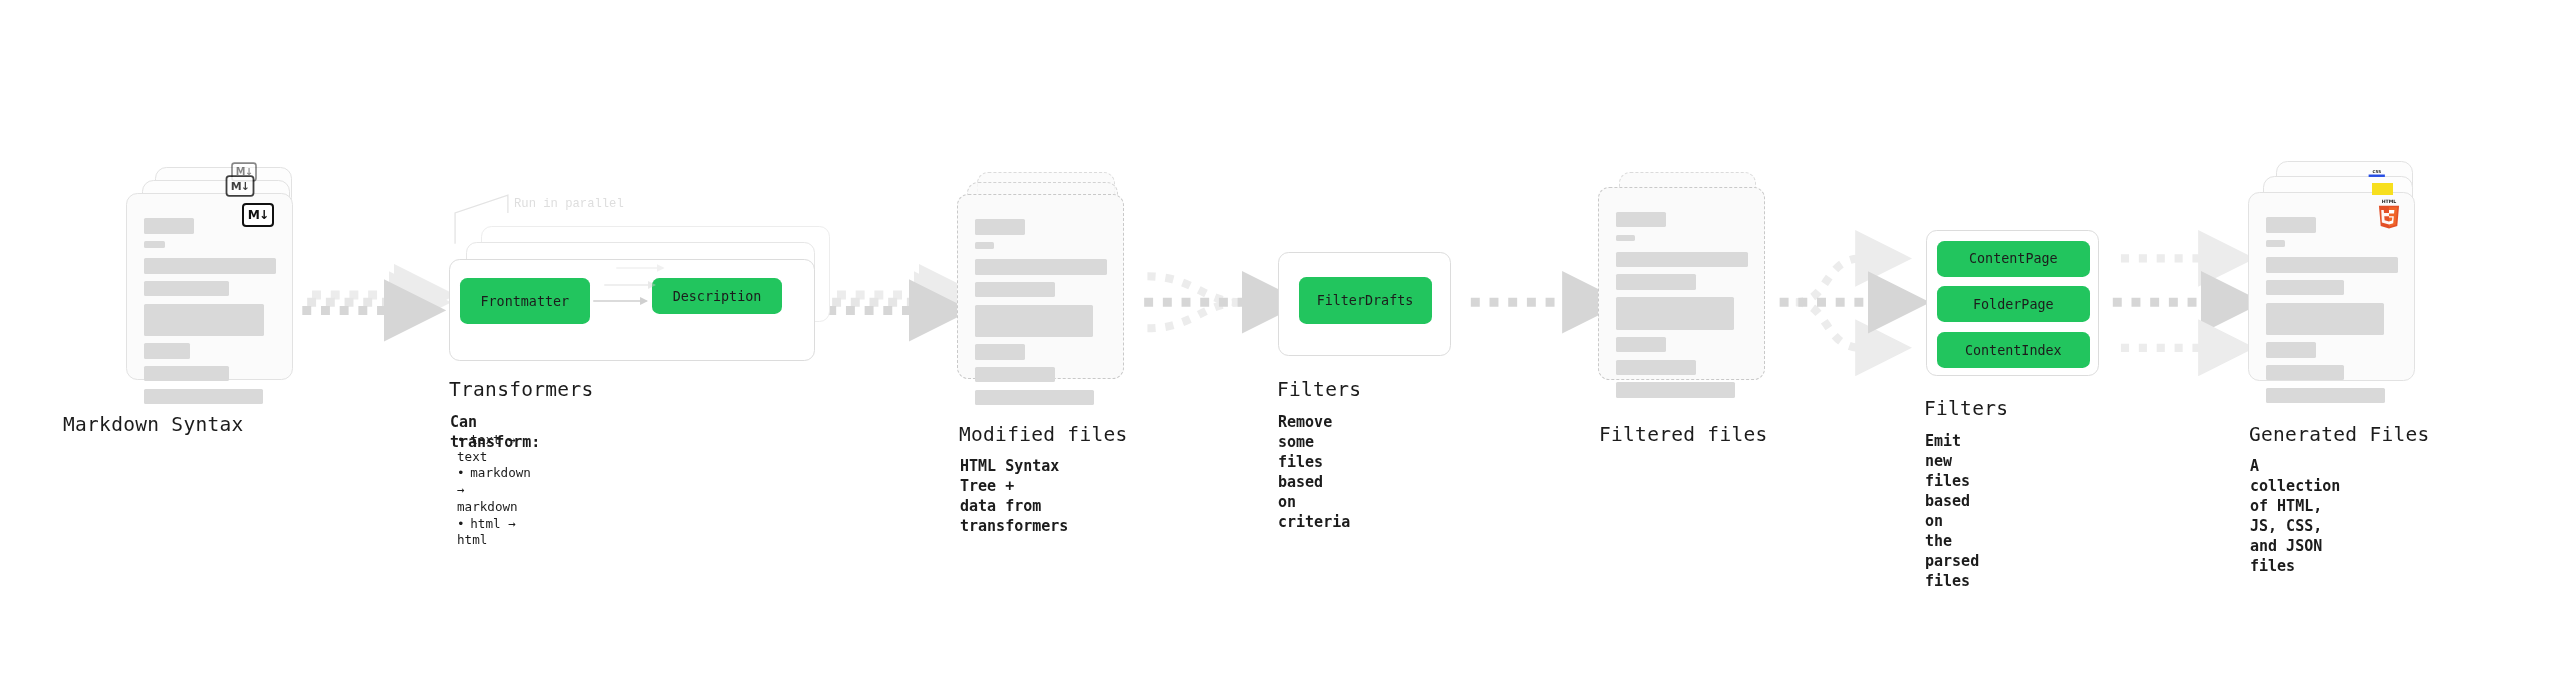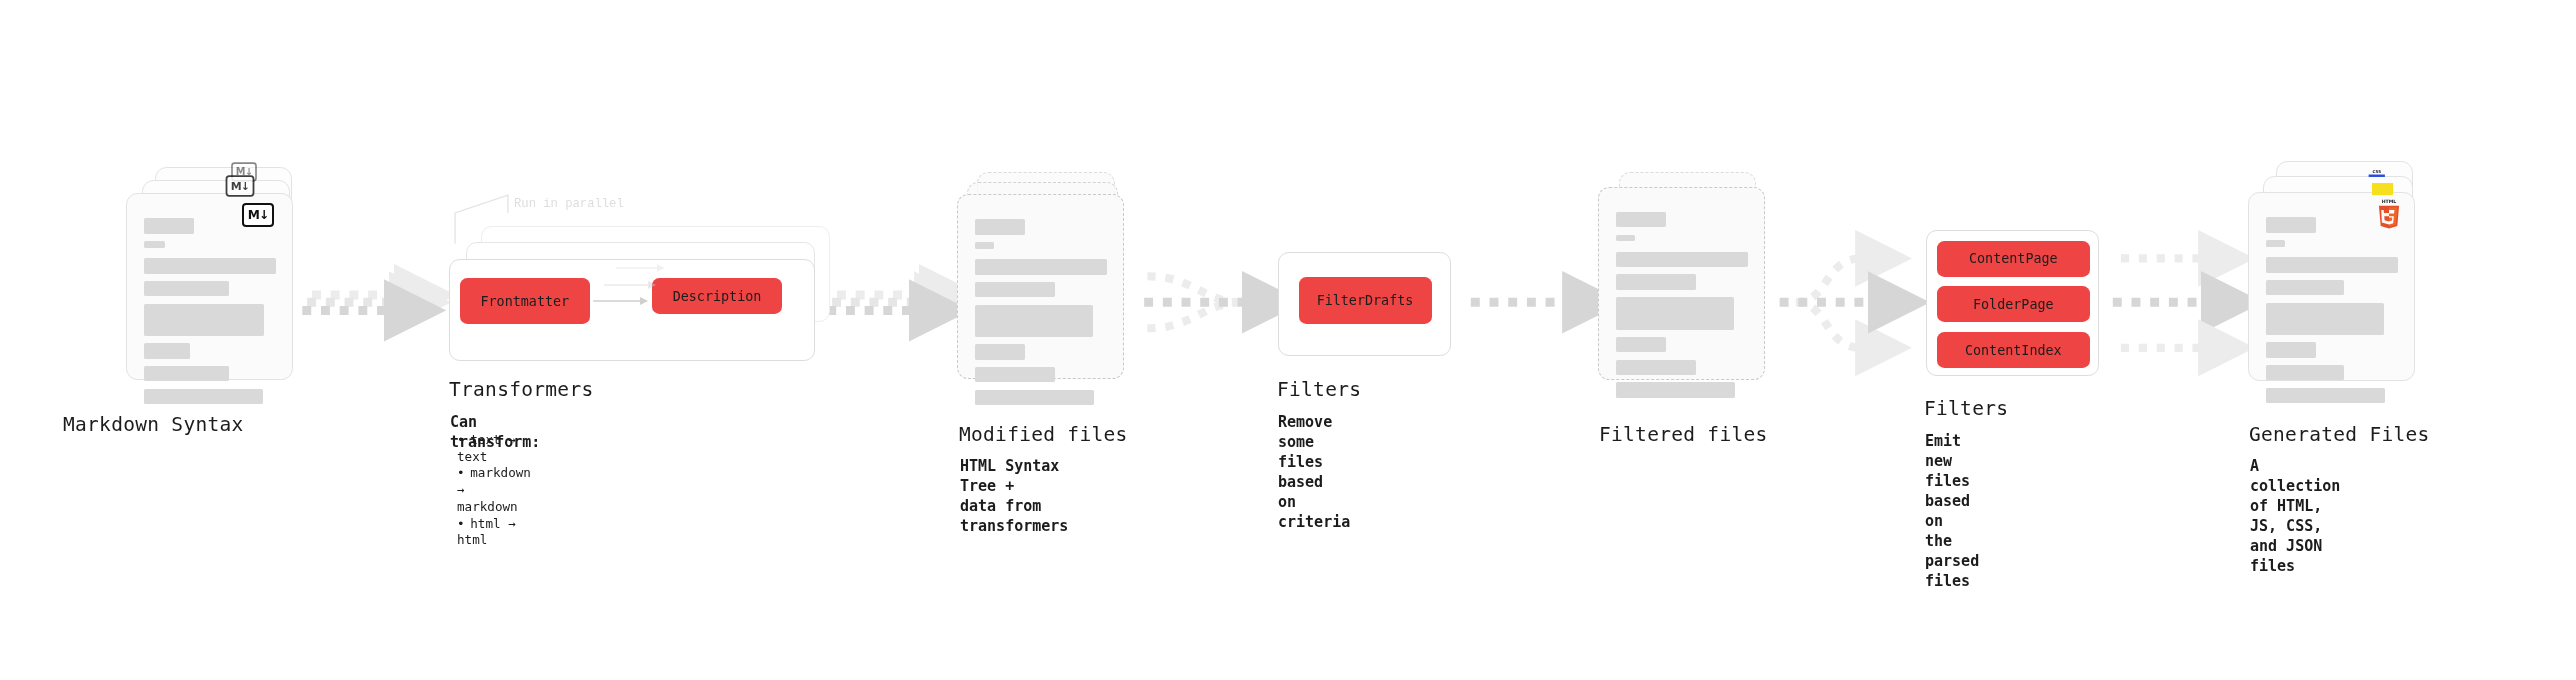--- a/index.html
+++ b/index.html
@@ -32,21 +32,21 @@
   
   .html5{position:absolute;width:26px;height:31px;}
   .js-badge{position:absolute;width:21px;height:12.2px;background:#f7df1e;}
   .css-badge{position:absolute;width:19.5px;height:10.6px;}
 
   
   .panel{position:absolute;border:1.1px solid #dcdcdc;border-radius:10.6px;background:#fff;box-sizing:border-box;}
   .panel.g1{border-color:#ededed;}
   .panel.g2{border-color:#e6e6e6;}
   .chip{
-    position:absolute;background:#ef4444;border-radius:7.3px;
+    position:absolute;background:#22c55e;border-radius:7.3px;
     display:flex;align-items:center;justify-content:center;
     font-size:13.4px;color:#1c1c1c;white-space:nowrap;
   }
   .chip.f1{background:#ececec;color:transparent;}
   .chip.f2{background:#e2e2e2;color:transparent;}
 
   
   .title{position:absolute;font-size:19.5px;letter-spacing:0.3px;white-space:nowrap;}
   .caption{position:absolute;font-size:15px;line-height:1.33;color:#1c1c1c;white-space:pre-line;font-weight:bold;}
   .parallel{

